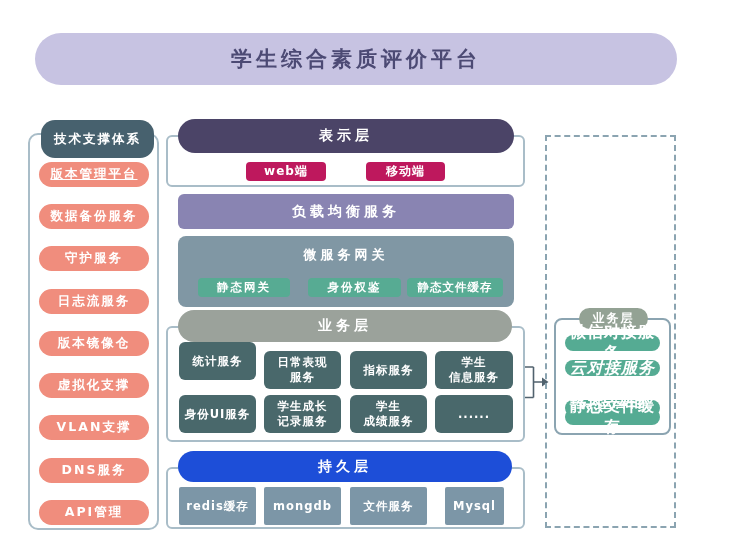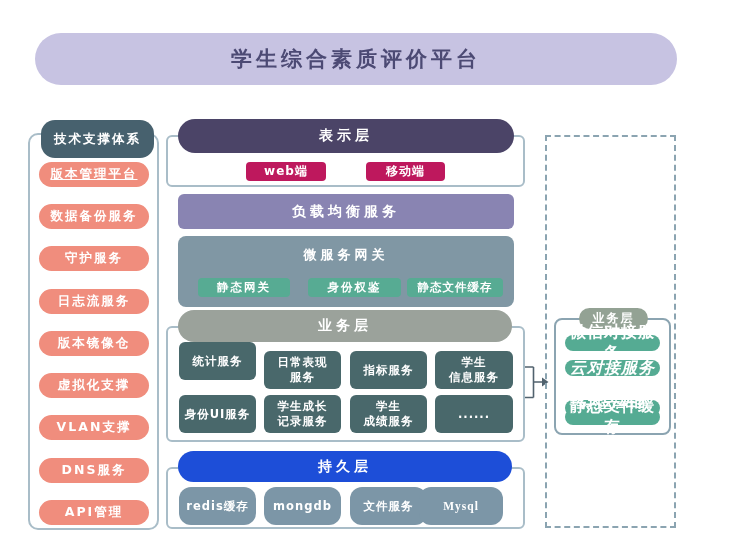--- a/index.html
+++ b/index.html
@@ -22,21 +22,21 @@
   .pres-pill { background:#4b4467; border-radius:17px;   font-size:14px; letter-spacing:4px; }
   .client-btn{ background:#be185d; border-radius:4px;    font-size:12px; letter-spacing:1px; height:19px; top:162px; }
   .lb-bar    { background:#8984b2; border-radius:6px;    font-size:14px; letter-spacing:4px; }
   .gw-box    { background:#8097a4; border-radius:8px; }
   .gw-title  { font-size:13px; letter-spacing:4px; }
   .gw-btn    { background:#57ab93; border-radius:4px; font-size:11.5px; letter-spacing:2px; height:19px; top:278px; }
   .biz-pill  { background:#9ba29b; border-radius:16px;   font-size:14px; letter-spacing:4px; }
   .svc-box   { background:#49686b; border-radius:6px; font-size:11.5px; letter-spacing:1px;
                line-height:1.3; white-space:pre-line; height:38px; }
   .per-pill  { background:#1d4ed8; border-radius:15.5px; font-size:14px; letter-spacing:4px; }
-  .per-box   { background:#7c96a7; border-radius:12px; font-size:11.5px; letter-spacing:1px; height:38px; top:487px; }
+  .per-box   { background:#7c96a7; border-radius:2px; font-size:11.5px; letter-spacing:1px; height:38px; top:487px; }
 
   .dash-box  { border:2px dashed #8ba4b1; }
   .int-box   { border:2px solid #8ba4b1; border-radius:8px; background:#fff; }
   .int-pill  { background:#93a294; border-radius:10.5px; font-size:12px; letter-spacing:2px; }
   .int-item  { background:#55ab93; border-radius:9px; font-size:16px; letter-spacing:1px; left:565px; width:95px; height:16px; }
 </style>
 </head>
 <body>
 
 <div class="stage">
@@ -81,21 +81,21 @@
 记录服务</div>
   <div class="abs center wtxt svc-box" style="left:350px; top:395px; width:77px;">学生
 成绩服务</div>
   <div class="abs center wtxt svc-box" style="left:435px; top:395px; width:78px;">......</div>
 
   <div class="abs sec-border" style="left:166px; top:467px; width:359px; height:62px;"></div>
   <div class="abs center wtxt per-pill" style="left:178px; top:451px; width:334px; height:31px;">持久层</div>
   <div class="abs center wtxt per-box" style="left:179px; width:77px;">redis缓存</div>
   <div class="abs center wtxt per-box" style="left:264px; width:77px;">mongdb</div>
   <div class="abs center wtxt per-box" style="left:350px; width:77px;">文件服务</div>
-  <div class="abs center wtxt per-box" style="left:419px; width:84px;font-family:Liberation Serif, serif;">Mysql</div>
+  <div class="abs center wtxt per-box" style="left:445px; width:59px;">Mysql</div>
 
   <svg class="abs" style="left:523px; top:362px;" width="28" height="40" viewBox="0 0 28 40">
     <path d="M2,5 H10.5 M2,35.5 H10.5 M10.5,5 V35.5 M10.5,20 H19" stroke="#51626e" stroke-width="1.6" fill="none"></path>
     <polygon points="19,15.5 25.5,20 19,24.5" fill="#51626e"></polygon>
   </svg>
 
   <div class="abs dash-box" style="left:545px; top:135px; width:131px; height:393px;"></div>
   <div class="abs int-box" style="left:554px; top:318px; width:117px; height:117px;"></div>
   <div class="abs center wtxt int-pill" style="left:579px; top:308px; width:69px; height:21px;">业务层</div>
   <div class="abs center wtxt int-item" style="top:335px;">微信对接服务</div>

